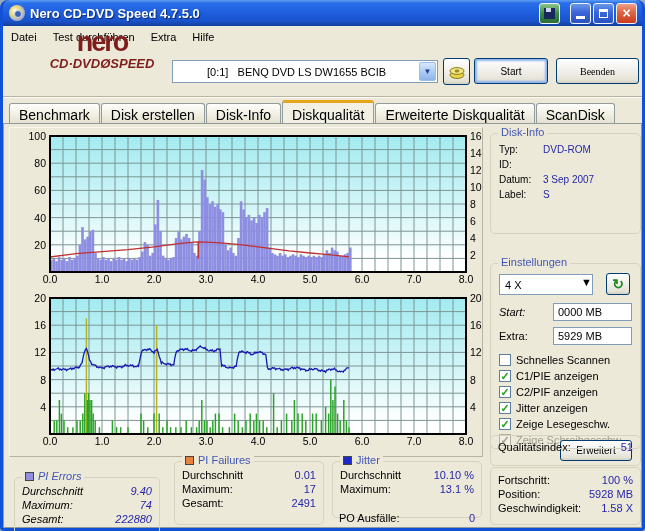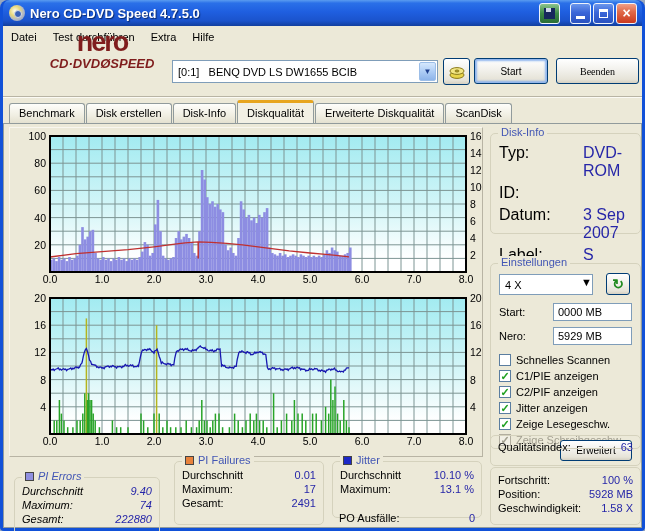--- a/index.html
+++ b/index.html
@@ -27,51 +27,51 @@
   
   .client{position:relative;background:#ece9d8;height:502px;}
   .menubar{position:absolute;left:0;top:1px;right:0;height:20px;display:flex;align-items:center;font-size:11px;color:#000;}
   .menuitem{padding:2px 8px;}
   
   .logo{position:absolute;left:24px;top:3px;width:150px;text-align:center;color:#7f1d1d;line-height:1;}
   .logo .l1{font-size:27px;font-weight:bold;letter-spacing:-2px;}
   .logo .l2{font-size:13px;font-weight:bold;font-style:italic;letter-spacing:0px;margin-top:1px;}
   .combo{position:absolute;left:169px;top:34px;width:266px;height:23px;background:#fff;border:1px solid #7f9db9;
     font-size:11px;display:flex;align-items:center;}
-  .combo .ctext{flex:1;padding-left:5px;white-space:pre;overflow:hidden;}
+  .combo .ctext{flex:1;padding-left:12px;white-space:pre;overflow:hidden;margin-left:22px;}
   .combo .carrow{width:17px;height:19px;margin:1px;border:1px solid #9cbee8;border-radius:2px;
     background:linear-gradient(180deg,#d6e8fd,#aecdf5 50%,#8db4ea);display:flex;align-items:center;justify-content:center;
     color:#1d3f8e;font-size:8px;}
   .xpbtn{border:1px solid #003c74;border-radius:3px;font-size:10px;color:#000;
     background:linear-gradient(180deg,#fff,#f2f1ec 45%,#e6e3d8 85%,#d4d0c2);
     display:flex;align-items:center;justify-content:center;}
   .ejectbtn{position:absolute;left:440px;top:32px;width:27px;height:27px;}
   .startbtn{position:absolute;left:471px;top:32px;width:74px;height:26px;box-shadow:inset 0 0 2px 2px #8fb5ee;}
   .quitbtn{position:absolute;left:553px;top:32px;width:83px;height:26px;font-family:Liberation Serif, serif;}
   .hsep{position:absolute;left:0;right:0;top:70px;height:2px;border-top:1px solid #b8b4a4;border-bottom:1px solid #fbfaf4;}
   
   .tabbar{position:absolute;left:6px;top:74px;height:23px;display:flex;align-items:flex-end;}
-  .tab{height:20px;padding:3px 9px 0;margin-right:1px;font-size:11px;border:1px solid #919b9c;border-bottom:none;
+  .tab{height:20px;padding:3px 9px 0;margin-right:1px;font-size:14px;border:1px solid #919b9c;border-bottom:none;
     border-radius:3px 3px 0 0;background:linear-gradient(180deg,#fefefb,#f0eee2 60%,#e4e1d0);position:relative;margin-top:46px;}
   .tab.active{height:23px;padding-top:4px;background:#f2f0e4;z-index:3;
     border-top:3px solid #e7a51e;border-radius:3px 3px 0 0;}
   .tabpage{position:absolute;left:0;top:97px;width:639px;height:405px;background:#ece9d8;border:1px solid #919b9c;z-index:2;}
   
   .chartpanel{position:absolute;left:5px;top:3px;width:474px;height:330px;
     border:1px solid #f8f6ee;border-right-color:#b8b4a4;border-bottom-color:#b8b4a4;}
   .chartpanel svg{position:absolute;left:0;font-family:"Liberation Sans",sans-serif;}
   
   .gbox{position:absolute;border:1px solid #d5d2bd;border-radius:5px;}
   .gcap{position:absolute;top:-8px;left:7px;background:#ece9d8;padding:0 3px;font-size:11px;color:#4256b4;display:flex;align-items:center;white-space:nowrap;}
   .legendsq{width:9px;height:9px;display:inline-block;margin-right:4px;border:1px solid #444;flex:none;}
   .srow{display:flex;justify-content:space-between;padding:1px 7px;font-size:11px;color:#000;}
   .srow .val{color:#2626a8;}
   .statbox .srow:first-of-type{padding-top:7px;}
   
-  .irow{display:flex;font-size:16px;padding:2px 0 2px 8px;color:#000;gap:40px;}
+  .irow{display:flex;font-size:10px;padding:2px 0 2px 8px;color:#000;}
   .irow .ilabel{width:44px;flex:none;}
   .irow .val{color:#2626a8;}
   .field{background:#fff;border:1px solid #7f9db9;font-size:11px;padding:1px 4px;height:18px;display:flex;align-items:center;}
   .cbrow{display:flex;align-items:center;font-size:11px;padding-left:8px;height:16px;color:#000;}
   .cbbox{width:12px;height:12px;background:#fff;border:1px solid #5a7da0;margin-right:5px;flex:none;
     display:flex;align-items:center;justify-content:center;font-size:11px;font-weight:bold;color:#21a121;line-height:10px;}
   .cbrow.disabled{color:#a29f90;}
   .cbrow.disabled .cbbox{background:#f2f0e6;border-color:#b2aea0;color:#a2a090;}
   .speedcombo{position:absolute;left:8px;top:12px;width:94px;height:21px;background:#fff;border:1px solid #7f9db9;
     font-size:11px;display:flex;align-items:center;}
@@ -565,25 +565,25 @@
       <div class="gbox" style="left:486px;top:99px;width:151px;height:203px;margin-top:18px;top:121px;">
         <span class="gcap">Einstellungen</span>
         <div class="speedcombo" style="top:10px;">
           <span class="ctext" style="flex:1;padding-left:5px;">4 X</span>
           <span class="carrow" style="height:17px;">▼</span>
         </div>
         <div class="xpbtn refreshbtn" style="top:9px;">
             <span>↻</span>
           </div>
         <div class="cbrow" style="position:absolute;left:0;top:40px;width:100%;padding-right:8px;">
-          <span style="width:54px;">Start:</span>
+          <span style="width:54px;font-style:italic;">Start:</span>
           <span class="field" style="flex:1;">0000 MB</span>
         </div>
         <div class="cbrow" style="position:absolute;left:0;top:64px;width:100%;padding-right:8px;">
-          <span style="width:54px;">Nero:</span>
+          <span style="width:54px;">Extra:</span>
           <span class="field" style="flex:1;">5929 MB</span>
         </div>
         <div style="position:absolute;left:0;top:88px;width:100%;">
           <div class="cbrow">
               <span class="cbbox"></span>
               <span>Schnelles Scannen</span>
             </div>
           <div class="cbrow">
               <span class="cbbox">✓</span>
               <span>C1/PIE anzeigen</span>
@@ -604,21 +604,21 @@
               <span class="cbbox">✓</span>
               <span>Zeige Schreibgeschw.</span>
             </div>
         </div>
         <div class="xpbtn advbtn">Erweitert</div>
       </div>
 
       <div class="gbox" style="left:486px;top:311px;width:151px;height:14px;">
         <div class="srow" style="padding-top:5px;">
             <span>Qualitätsindex:</span>
-            <span class="val">63</span>
+            <span class="val">51</span>
           </div>
       </div>
 
       <div class="gbox" style="left:486px;top:343px;width:151px;height:58px;">
         <div class="srow" style="padding-top:6px;gap:14px;">
             <span>Fortschritt:</span>
             <span class="val">100 %</span>
           </div>
         <div class="srow">
             <span>Position:</span>

